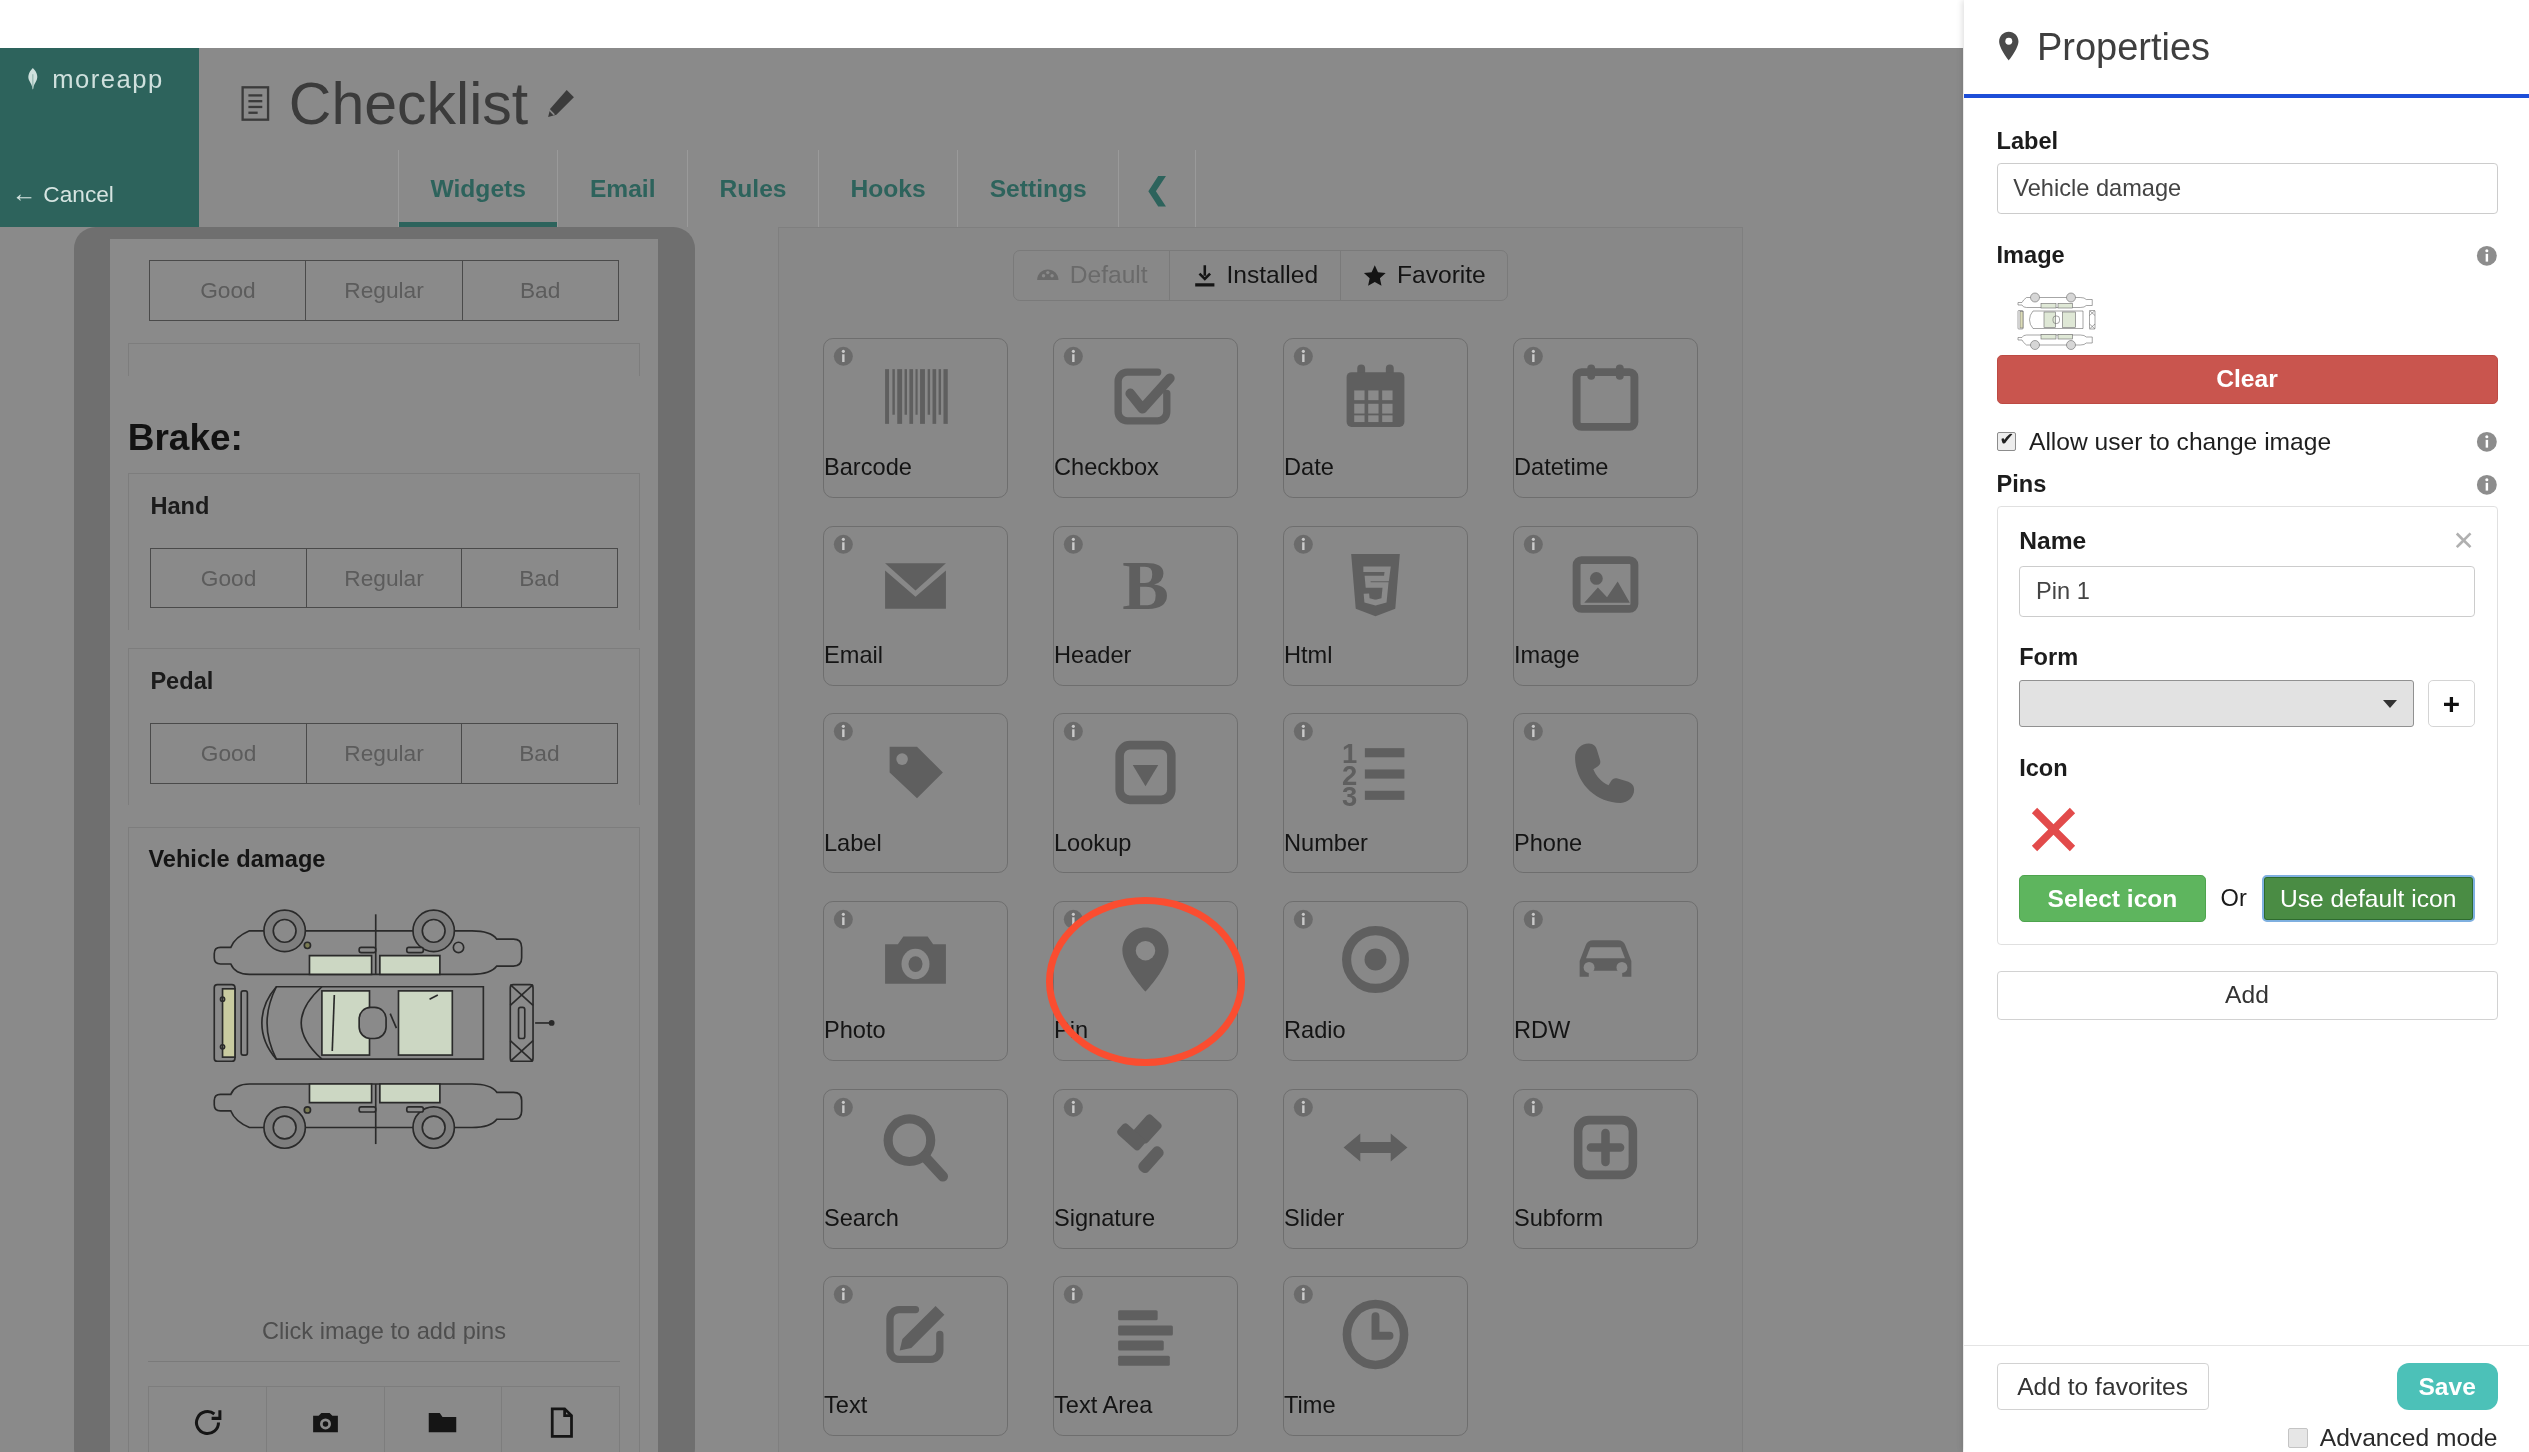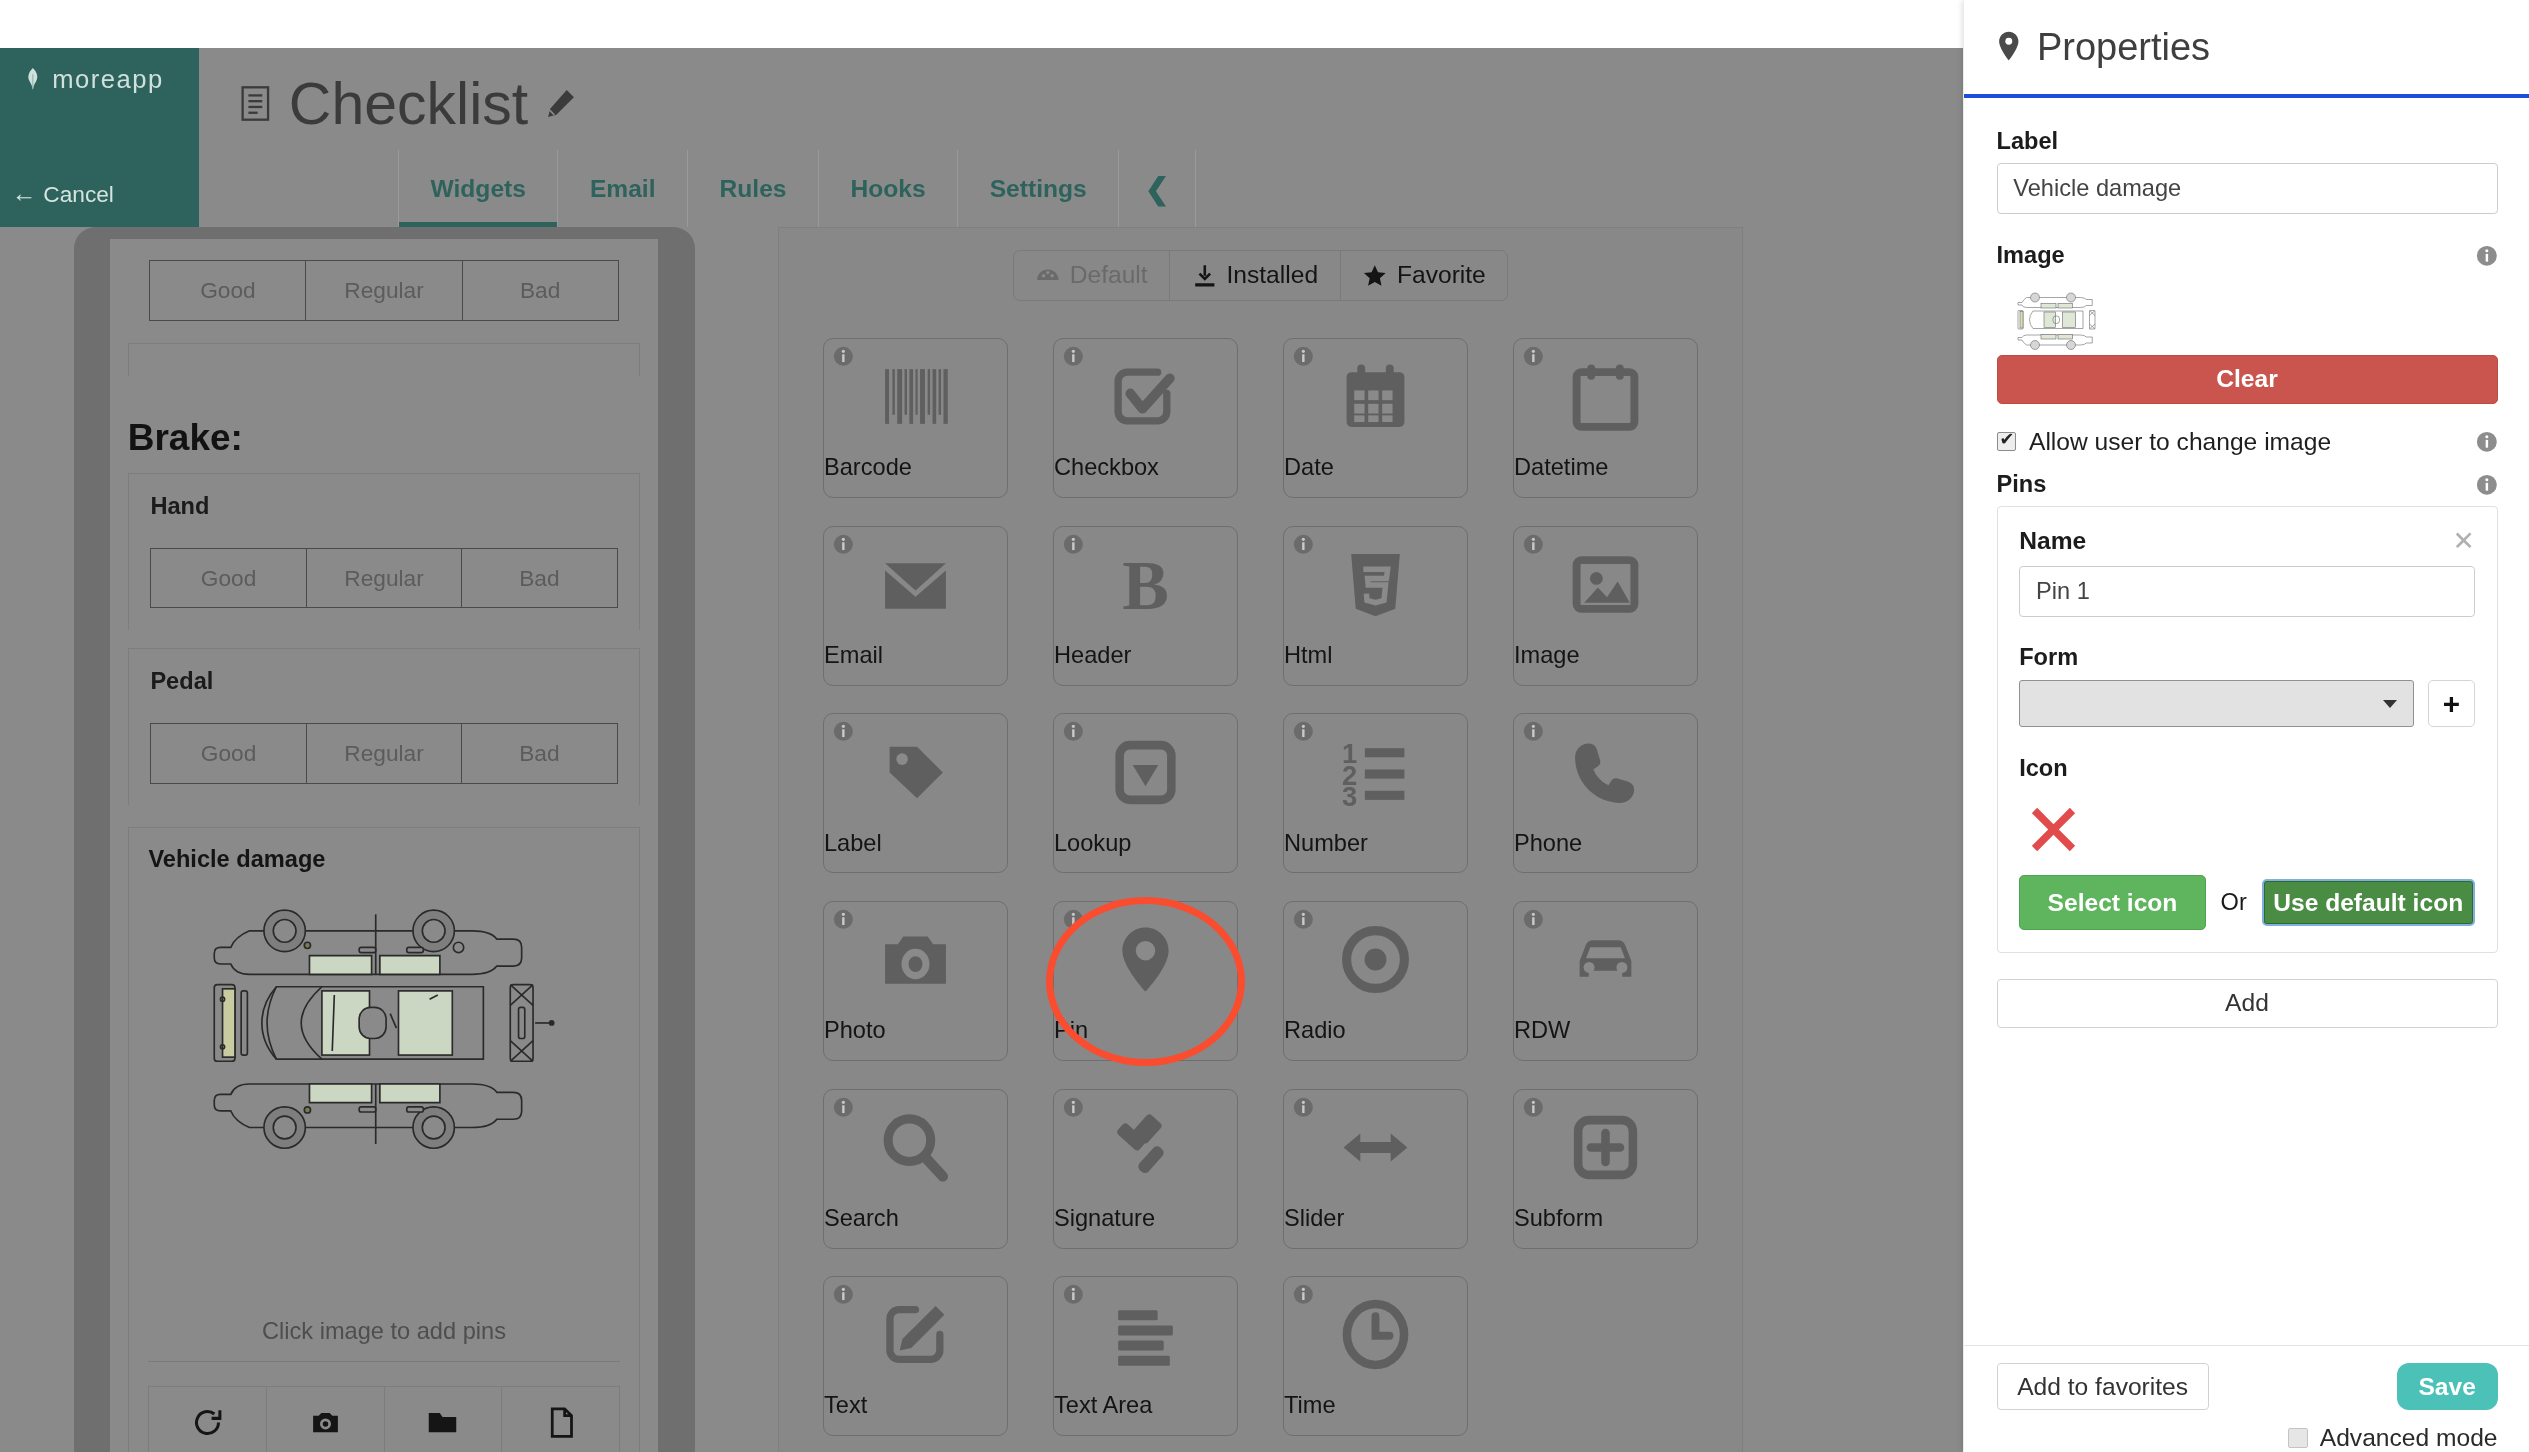--- a/index.html
+++ b/index.html
@@ -267,33 +267,33 @@
   .plus-btn {
     width: 47px; height: 47px; background: #fff;
     border: 1px solid #d4d4d4; border-radius: 4.9px;
     display: flex; align-items: center; justify-content: center;
     font-size: 29.6px; font-weight: 700; color: #111; cursor: pointer;
   }
   .icon-preview { padding: 11.8px 0 7.9px 7.9px; }
   .icon-preview svg { width: 53px; height: 53px; }
   .icon-btn-row { display: flex; align-items: center; gap: 0; margin-top: 7.9px; }
   .btn-green {
-    width: 197px; height: 55px; background: #5eb55e;
+    width: 197px; height: 47px; background: #5eb55e;
     border: 1px solid #4ea44e; border-radius: 4.9px;
     color: #fff; font-size: 24.6px; font-weight: 700; cursor: pointer;
     font-family: "Liberation Sans", sans-serif;
   }
   .or-word {
     width: 59px; text-align: center; font-size: 23.6px; color: #1a1a1a;
     line-height: 23.6px; word-break: break-all;
   }
   .btn-green-dark {
     width: 225px; height: 47px; background: #4a8c44;
     border: 2px solid #7fb0e0; border-radius: 4.9px;
-    color: #fff; font-size: 24.6px; font-weight: 700; cursor: pointer;
+    color: #fff; font-size: 24.6px; font-weight: 400; cursor: pointer;
     font-family: "Liberation Sans", sans-serif;
     box-shadow: 0 0 0 1px #2e6b2e inset;
   }
   .btn-add {
     width: 100%; height: 49px; margin-top: 25.6px;
     background: #fff; border: 1px solid #d2d2d2; border-radius: 3.9px;
     font-size: 24.6px; color: #333; cursor: pointer;
     font-family: "Liberation Sans", sans-serif;
   }
   .props-footer {

